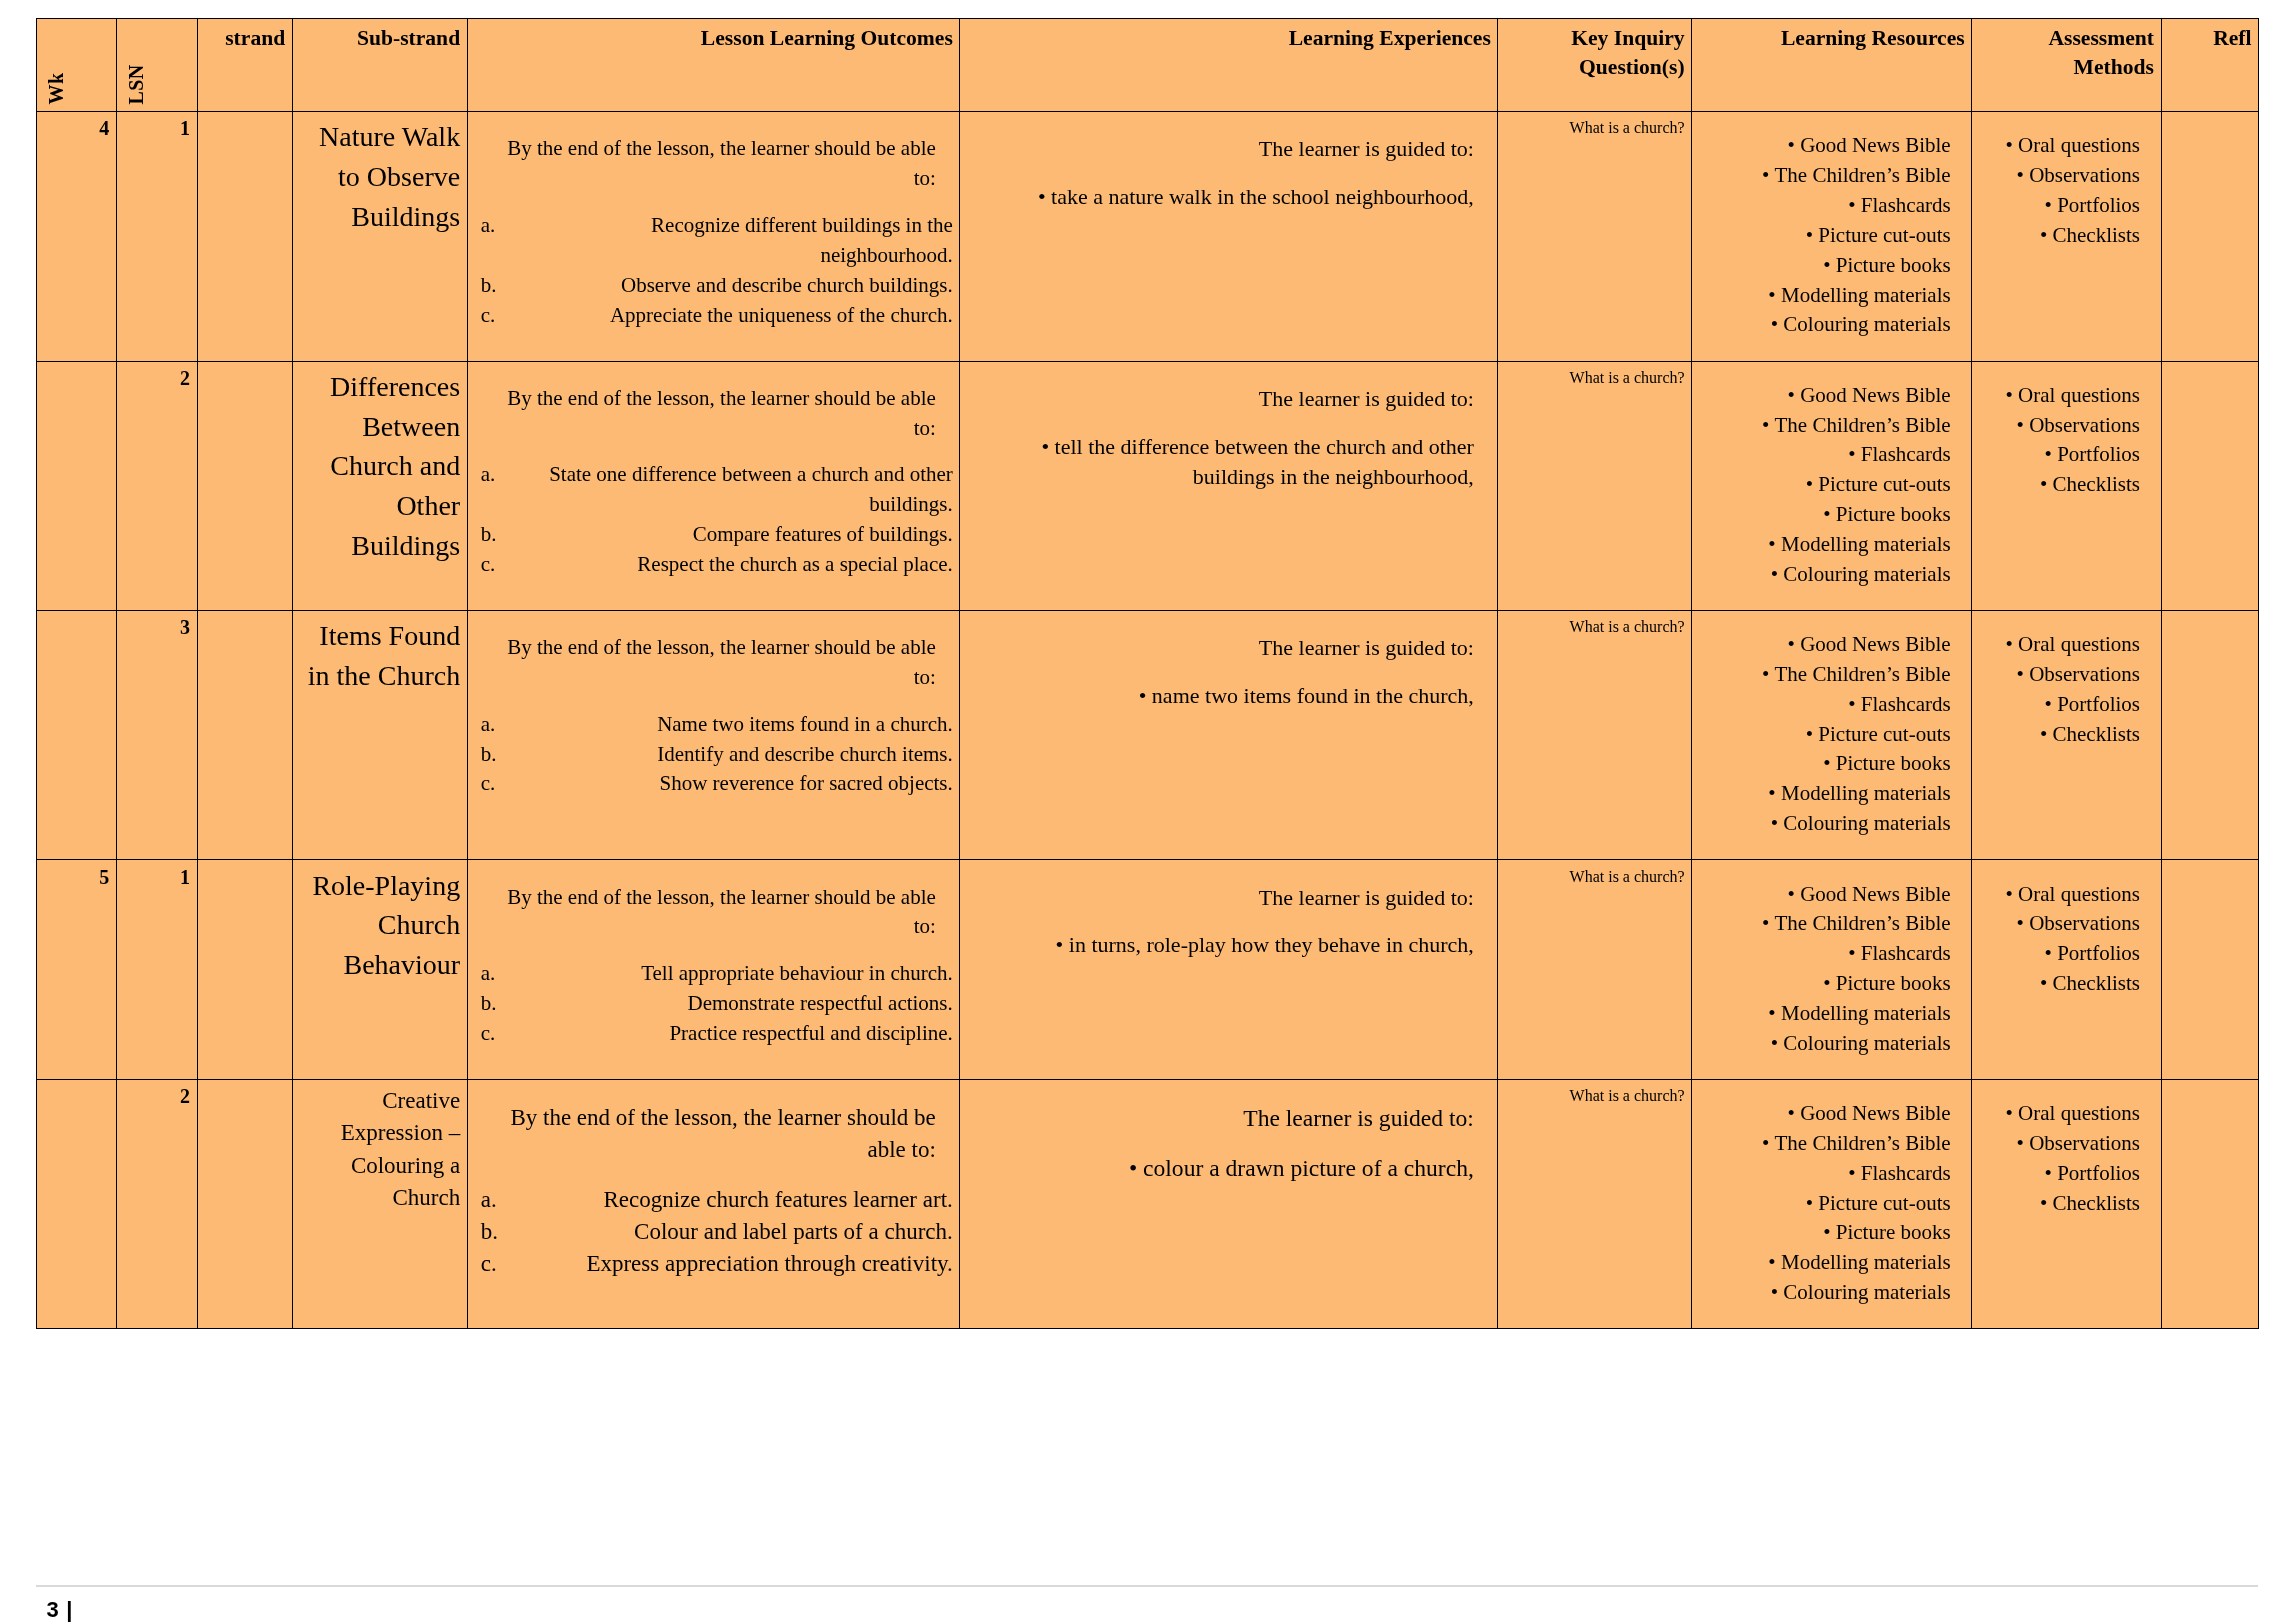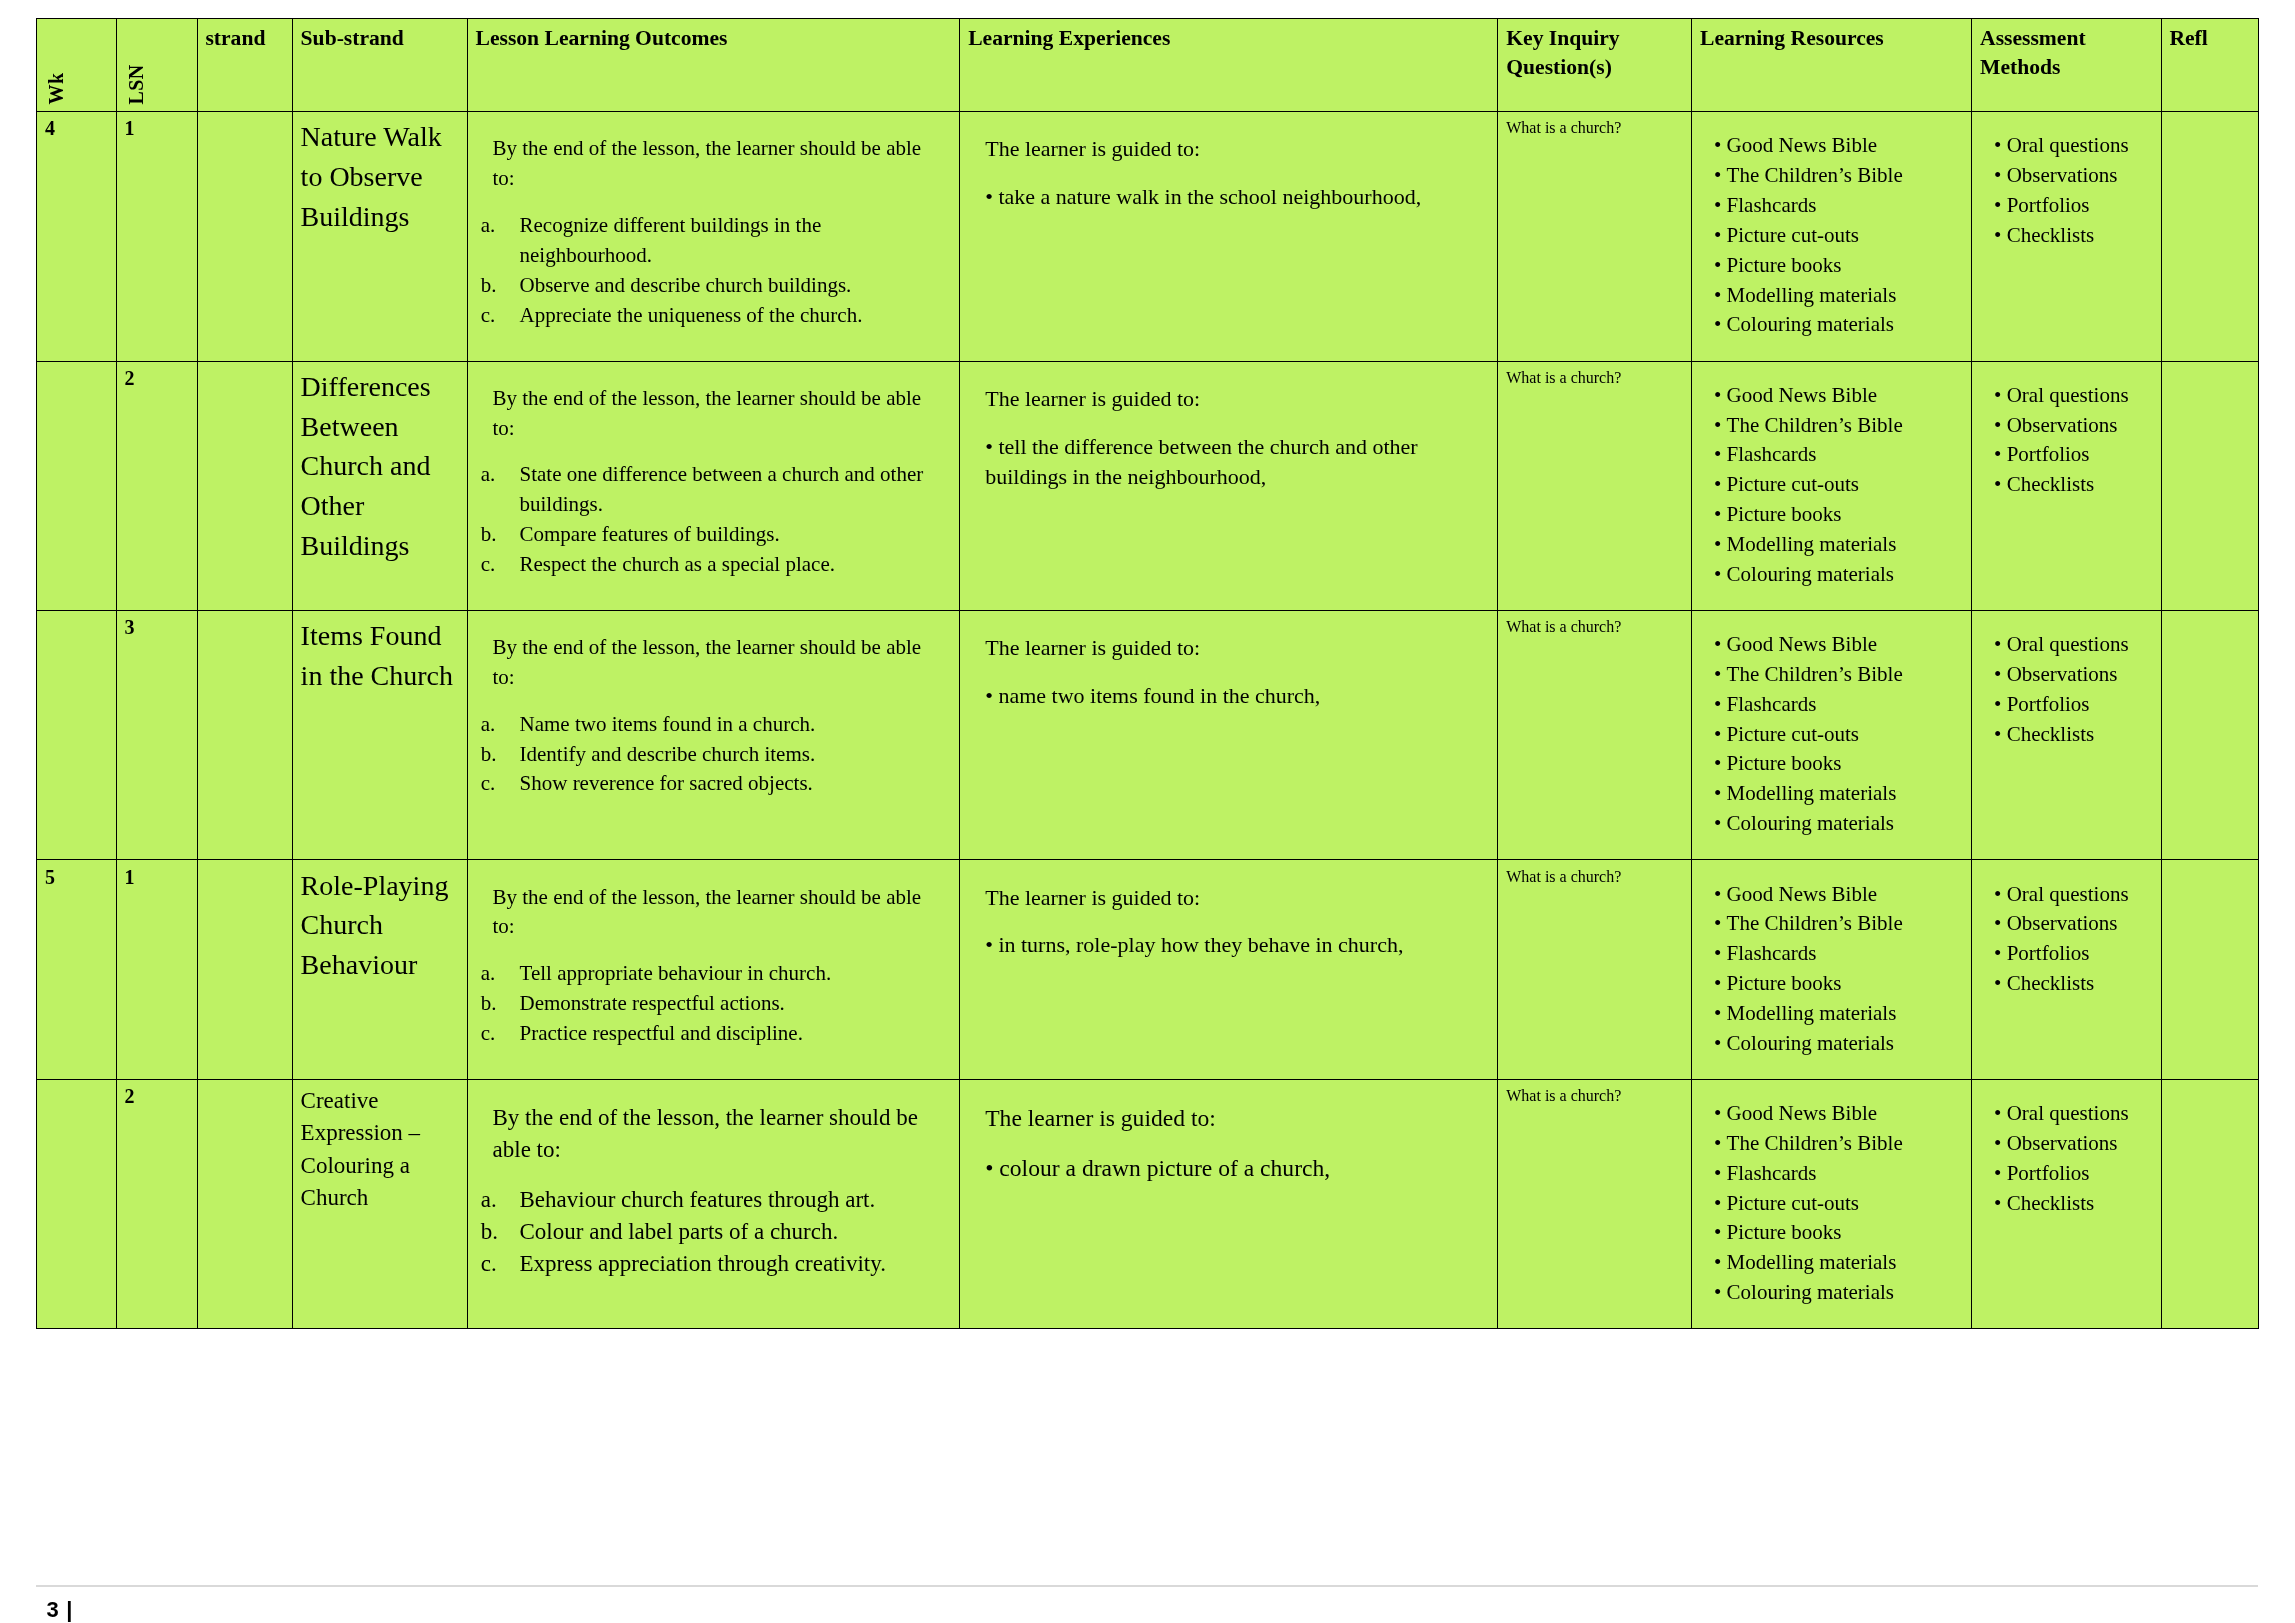--- a/index.html
+++ b/index.html
@@ -28,21 +28,22 @@
     table-layout: fixed;
     width: 2223px;
     margin: 0;
   }
 
   table.scheme td, table.scheme th {
     border: 1.3px solid #000000;
     vertical-align: top;
     padding: 5.2px 6.5px 6.5px 7.9px;
     box-sizing: border-box;
-    background: #bef264;
+    background: #fdba74;
+    text-align: right;
   }
 
   
   thead th {
     height: 93px;
     font-weight: bold;
     font-size: 21.6px;
     line-height: 1.32;
     text-align: left;
     vertical-align: top;
@@ -381,21 +382,21 @@
           <td class="refl"></td>
         </tr>
         <tr class="big">
           <td class="wk"></td>
           <td class="lsn">2</td>
           <td class="strand"></td>
           <td class="sub">Creative Expression – Colouring a Church</td>
           <td class="llo">
             <p class="intro">By the end of the lesson, the learner should be able to:</p>
             <ol class="alpha">
-              <li><span class="mk">a.</span><span>Behaviour church features through art.</span></li>
+              <li><span class="mk">a.</span><span>Recognize church features learner art.</span></li>
               <li><span class="mk">b.</span><span>Colour and label parts of a church.</span></li>
               <li><span class="mk">c.</span><span>Express appreciation through creativity.</span></li>
             </ol>
           </td>
           <td class="le">
             <p class="ln">The learner is guided to:</p>
             <p class="ln">• colour a drawn picture of a church,</p>
           </td>
           <td class="kiq">
             <p class="ln">What is a church?</p>

